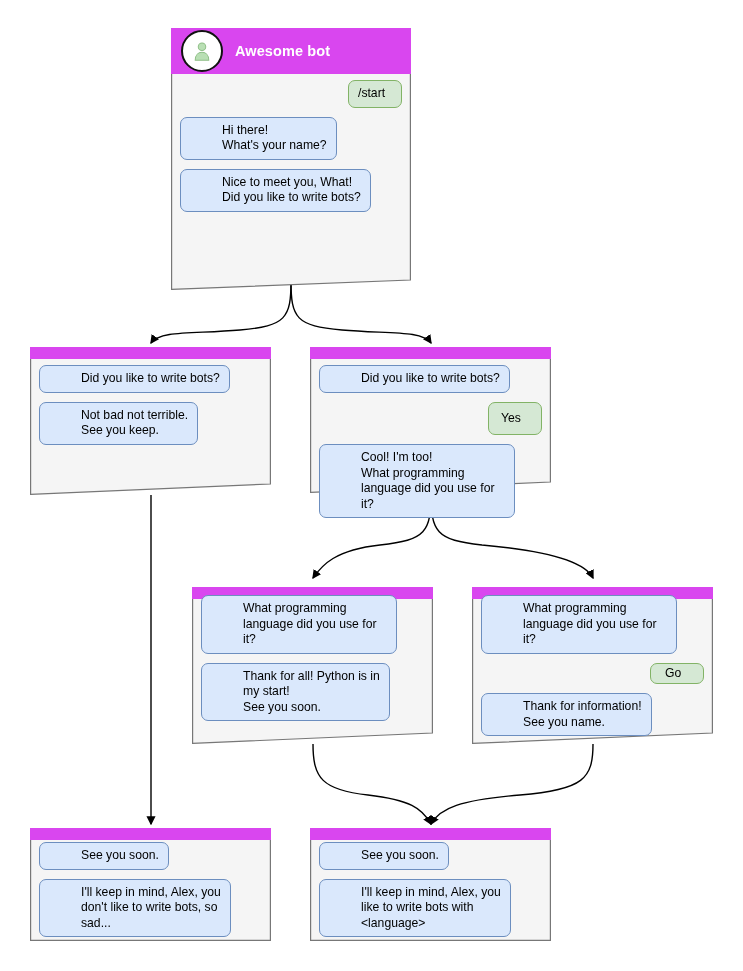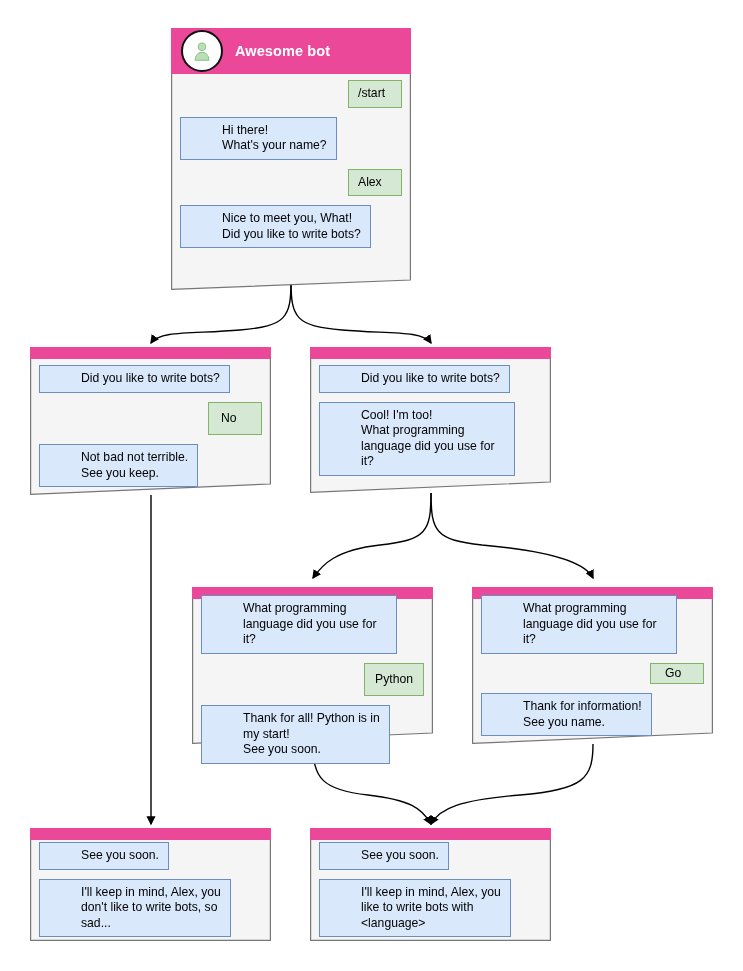--- a/index.html
+++ b/index.html
@@ -46,21 +46,21 @@
   .card-inner {
     position: absolute;
     left: 0; top: 0;
     width: 100%;
     box-sizing: border-box;
   }
 
   .card-header {
     position: relative;
     box-sizing: border-box;
-    background: #ec4899;
+    background: #d946ef;
     display: flex;
     align-items: center;
     overflow: hidden;
   }
   .card-header.tall {
     height: 46px;
     padding-left: 10px;
   }
   .card-header.thin {
     height: 12px;
@@ -95,21 +95,21 @@
   .msg-row {
     display: flex;
     margin-top: 9px;
   }
   .msg-row:first-child { margin-top: 0; }
   .msg-row.left  { justify-content: flex-start; }
   .msg-row.right { justify-content: flex-end; }
 
   .bubble {
     box-sizing: border-box;
-    border-radius: 0;
+    border-radius: 7px;
     padding: 5px 9px;
     font-size: 12.2px;
     line-height: 15.5px;
     white-space: pre-line;
     max-width: 88%;
   }
   .bubble.bot {
     background: #dae8fc;
     border: 1px solid #6c8ebf;
     padding-left: 41px;
@@ -161,61 +161,58 @@
         <span class="bot-title">Awesome bot</span>
       </div>
       <div class="card-body">
         <div class="msg-row right">
           <span class="bubble user">/start</span>
         </div>
         <div class="msg-row left">
           <span class="bubble bot">Hi there!
 What's your name?</span>
         </div>
-        <div class="msg-row right">
-          <span class="bubble user">Alex</span>
-        </div>
         <div class="msg-row left">
           <span class="bubble bot">Nice to meet you, What!
 Did you like to write bots?</span>
         </div>
       </div>
     </div>
   </div>
 
   <div class="card" style="left:30px; top:347px; width:241px; height:148px;">
     <svg class="card-shape" viewBox="0 0 241 148" preserveAspectRatio="none">
       <path d="M 0.6,0.6 L 240.4,0.6 L 240.4,137 L 0.6,147.4 Z" fill="#f5f5f5" stroke="#777777" stroke-width="1.2" vector-effect="non-scaling-stroke"></path>
     </svg>
     <div class="card-inner">
       <div class="card-header thin"></div>
       <div class="card-body">
         <div class="msg-row left">
           <span class="bubble bot">Did you like to write bots?</span>
         </div>
-        <div class="msg-row right">
-          <span class="bubble user" style="padding:8px 12px;">No</span>
-        </div>
         <div class="msg-row left">
           <span class="bubble bot">Not bad not terrible.
 See you keep.</span>
         </div>
       </div>
     </div>
   </div>
 
   <div class="card" style="left:310px; top:347px; width:241px; height:146px;">
     <svg class="card-shape" viewBox="0 0 241 146" preserveAspectRatio="none">
       <path d="M 0.6,0.6 L 240.4,0.6 L 240.4,135 L 0.6,145.4 Z" fill="#f5f5f5" stroke="#777777" stroke-width="1.2" vector-effect="non-scaling-stroke"></path>
     </svg>
     <div class="card-inner">
       <div class="card-header thin"></div>
       <div class="card-body">
         <div class="msg-row left">
           <span class="bubble bot">Did you like to write bots?</span>
+        </div>
+        <div class="msg-row right">
+          <span class="bubble user" style="padding:8px 12px;">Yes</span>
         </div>
         <div class="msg-row left">
           <span class="bubble bot">Cool! I'm too!
 What programming
 language did you use for it?</span>
         </div>
       </div>
     </div>
   </div>
 
@@ -223,23 +220,20 @@
     <svg class="card-shape" viewBox="0 0 241 157" preserveAspectRatio="none">
       <path d="M 0.6,0.6 L 240.4,0.6 L 240.4,146 L 0.6,156.4 Z" fill="#f5f5f5" stroke="#777777" stroke-width="1.2" vector-effect="non-scaling-stroke"></path>
     </svg>
     <div class="card-inner">
       <div class="card-header thin"></div>
       <div class="card-body" style="padding-top:0;">
         <div class="msg-row left" style="margin-top:-4px;">
           <span class="bubble bot">What programming
 language did you use for it?</span>
         </div>
-        <div class="msg-row right">
-          <span class="bubble user" style="padding:8px 10px;">Python</span>
-        </div>
         <div class="msg-row left">
           <span class="bubble bot">Thank for all! Python is in
 my start!
 See you soon.</span>
         </div>
       </div>
     </div>
   </div>
 
   <div class="card" style="left:472px; top:587px; width:241px; height:157px;">

